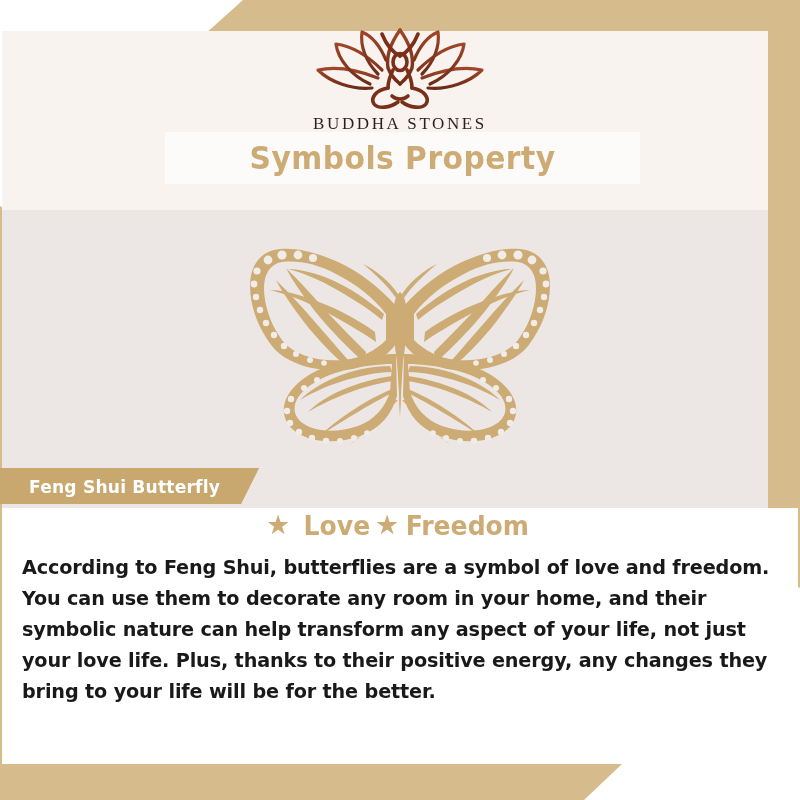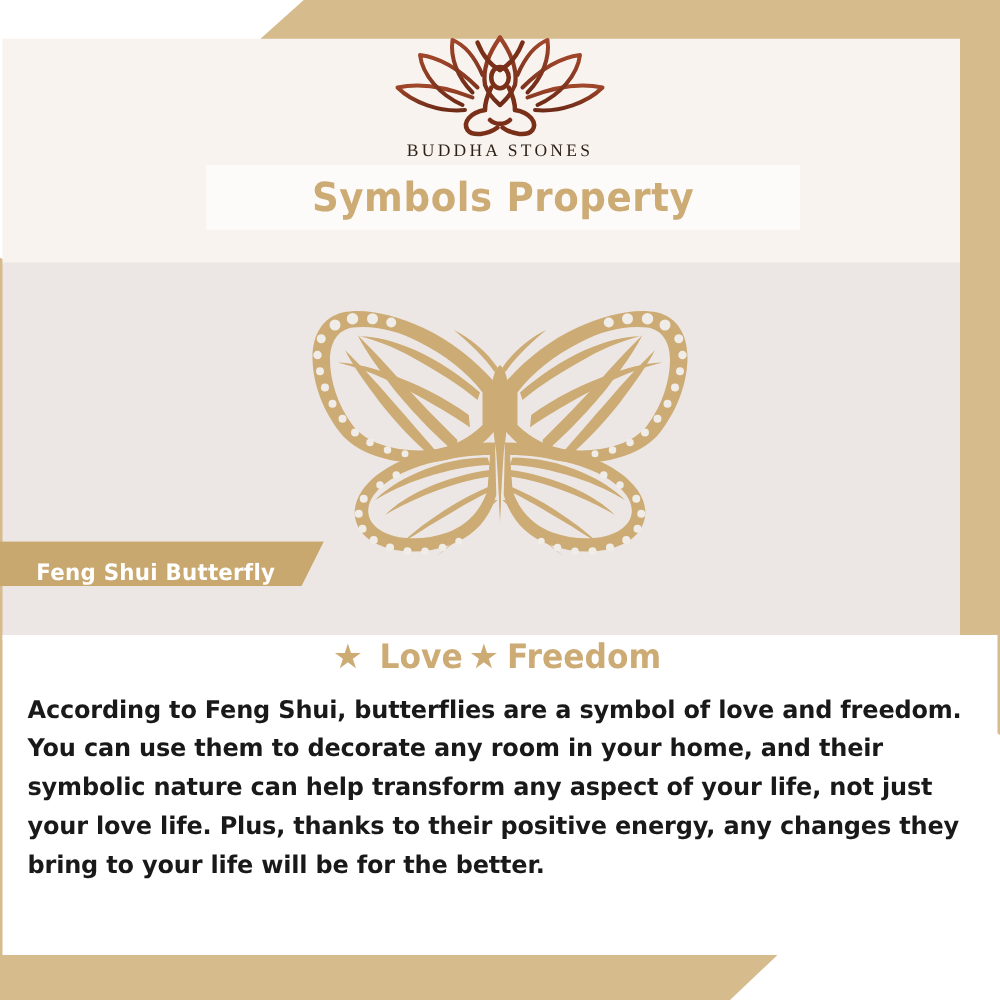--- a/index.html
+++ b/index.html
@@ -53,21 +53,21 @@
 
   
   .logo-wrap {
     position:absolute; left:0; top:26px; width:800px;
     display:flex; flex-direction:column; align-items:center;
   }
   .logo-mark { width:176px; height:84px; display:block; }
   .logo-word {
     margin-top:4px;
     font-family:"Liberation Serif", serif;
-    font-size:14px; letter-spacing:2.6px;
+    font-size:17px; letter-spacing:2.6px;
     color:#2c1f16; font-weight:400;
   }
 
   
   .title-band {
     position:absolute; left:165px; top:132px; width:475px; height:52px;
     background:#fdfbfa;
     display:flex; align-items:center; justify-content:center;
   }
   .title-text {
@@ -81,24 +81,24 @@
 
   
   .butterfly-wrap {
     position:absolute; left:0; top:236px; width:800px;
     display:flex; justify-content:center;
   }
   .butterfly { width:360px; height:220px; display:block; }
 
   
   .banner {
-    position:absolute; left:0; top:433px; height:36px;
+    position:absolute; left:0; top:468px; height:36px;
     padding:0 34px 0 24px;
     background:#c9a86f;
-    display:flex; align-items:flex-end;
+    display:flex; align-items:center;
     clip-path: polygon(0 0, 100% 0, calc(100% - 18px) 100%, 0 100%);
   }
   .banner-text {
     font-family:"DejaVu Sans", sans-serif;
     font-weight:700; font-size:18px;
     color:#ffffff; letter-spacing:0.2px;
     transform: scaleX(0.95);
   }
 
   

